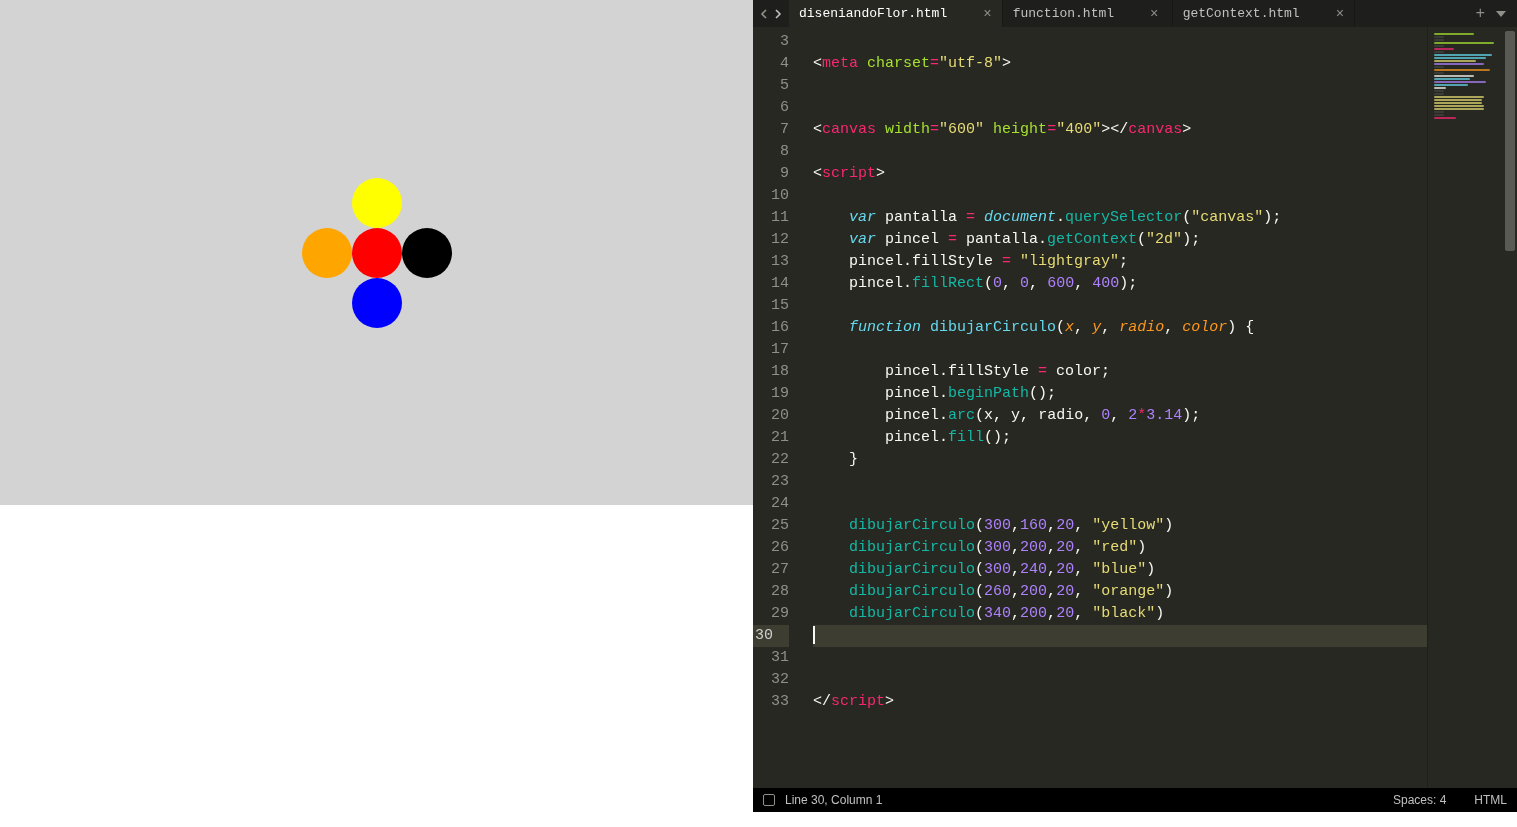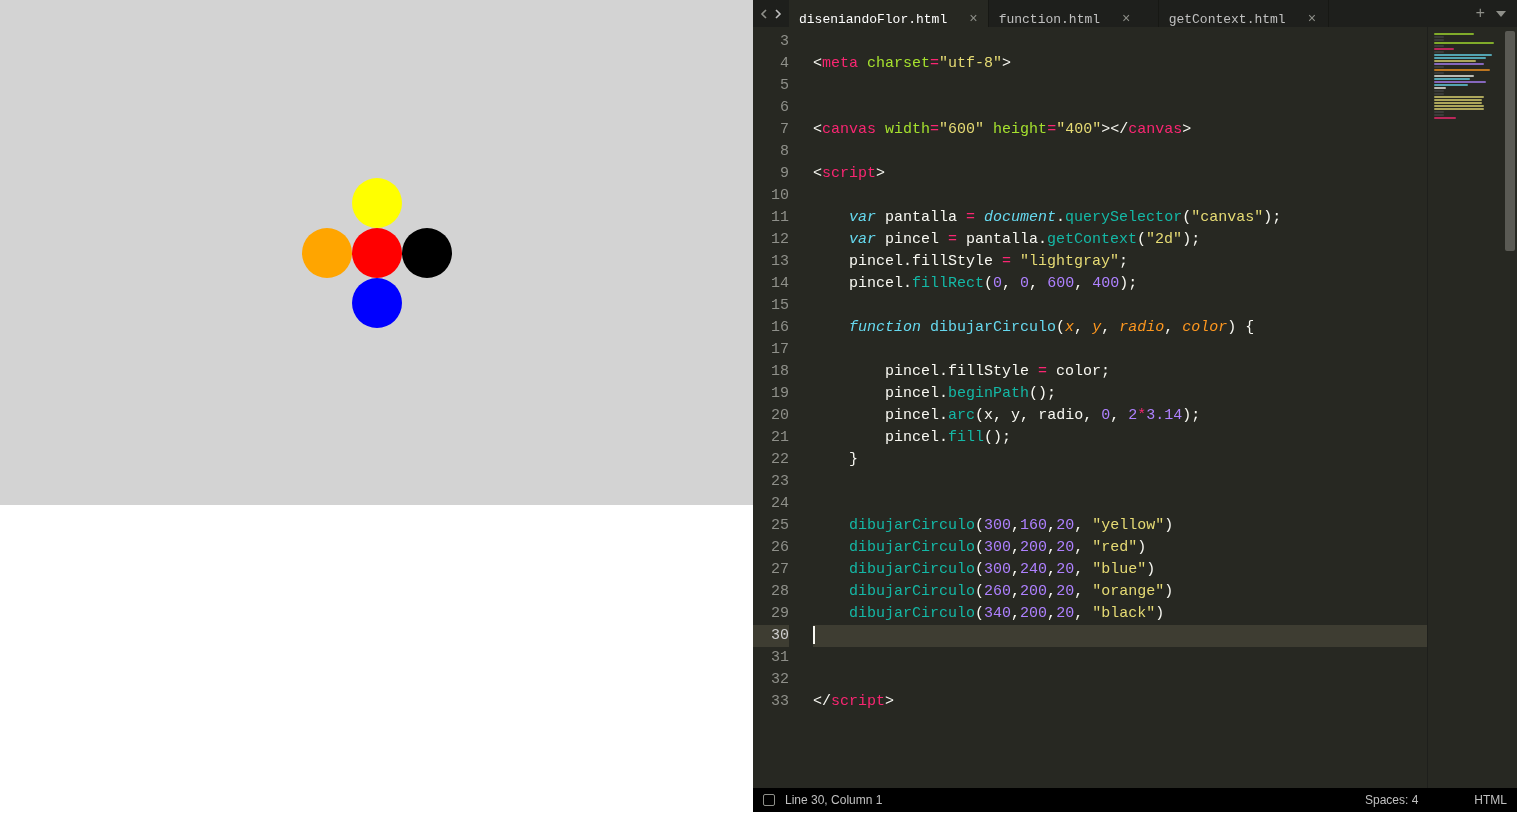--- a/index.html
+++ b/index.html
@@ -47,24 +47,24 @@
     .nav-arrows {
       display: flex;
       align-items: center;
       padding: 0 6px;
       gap: 4px;
       color: #8f908a;
     }
     .nav-arrows svg { display: block; }
     .tab {
       display: flex;
-      align-items: flex-end;
+      align-items: center;
       padding: 0 10px;
       color: #c0c0c0;
-      gap: 22px;
+      gap: 36px;
       min-width: 170px;
       border-right: 1px solid #171814;
       cursor: pointer;
     }
     .tab.active { background: #272822; color: #fff; }
     .tab-close { color: #8f908a; font-size: 14px; }
     .tab-actions {
       margin-left: auto;
       display: flex;
       align-items: center;
@@ -81,21 +81,21 @@
     .gutter {
       width: 46px;
       background: #272822;
       color: #8f908a;
       text-align: right;
       padding: 4px 10px 0 0;
       font-size: 15px;
       line-height: 22px;
       user-select: none;
     }
-    .gutter .current { background: #3e3d32; color: #cfcfcf; display: inline-block; width: 100%; padding-right: 0; text-align: right; }
+    .gutter .current { background: #3e3d32; color: #cfcfcf; display: inline-block; width: 100%; padding-right: 16px; text-align: right; }
     .code {
       flex: 1;
       padding: 4px 0 0 14px;
       font-size: 15px;
       line-height: 22px;
       color: #f8f8f2;
       white-space: pre;
       position: relative;
     }
     .code .line { height: 22px; }
@@ -159,21 +159,21 @@
       padding: 0 10px;
       font-family: -apple-system, 'Segoe UI', sans-serif;
     }
     .status-left { display: flex; align-items: center; gap: 10px; }
     .status-box {
       width: 12px;
       height: 12px;
       border: 1px solid #8f908a;
       border-radius: 2px;
     }
-    .status-right { margin-left: auto; display: flex; gap: 56px; }
+    .status-right { margin-left: auto; display: flex; gap: 28px; }
   </style>
 </head>
 <body>
 
 <div class="left-pane">
   <div class="canvas-area" id="canvas-area">
       <div class="circle" style="left: 377px; top: 203px; width: 50px; height: 50px; background: rgb(255, 255, 0);"></div>
       <div class="circle" style="left: 377px; top: 253px; width: 50px; height: 50px; background: rgb(255, 0, 0);"></div>
       <div class="circle" style="left: 377px; top: 303px; width: 50px; height: 50px; background: rgb(0, 0, 255);"></div>
       <div class="circle" style="left: 327px; top: 253px; width: 50px; height: 50px; background: rgb(255, 165, 0);"></div>

